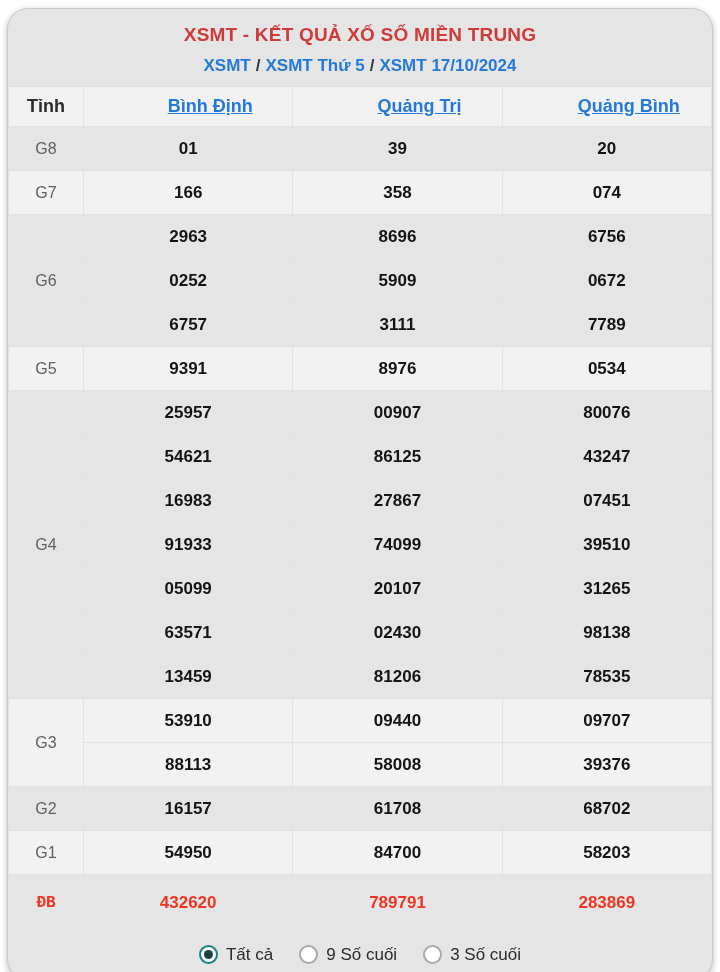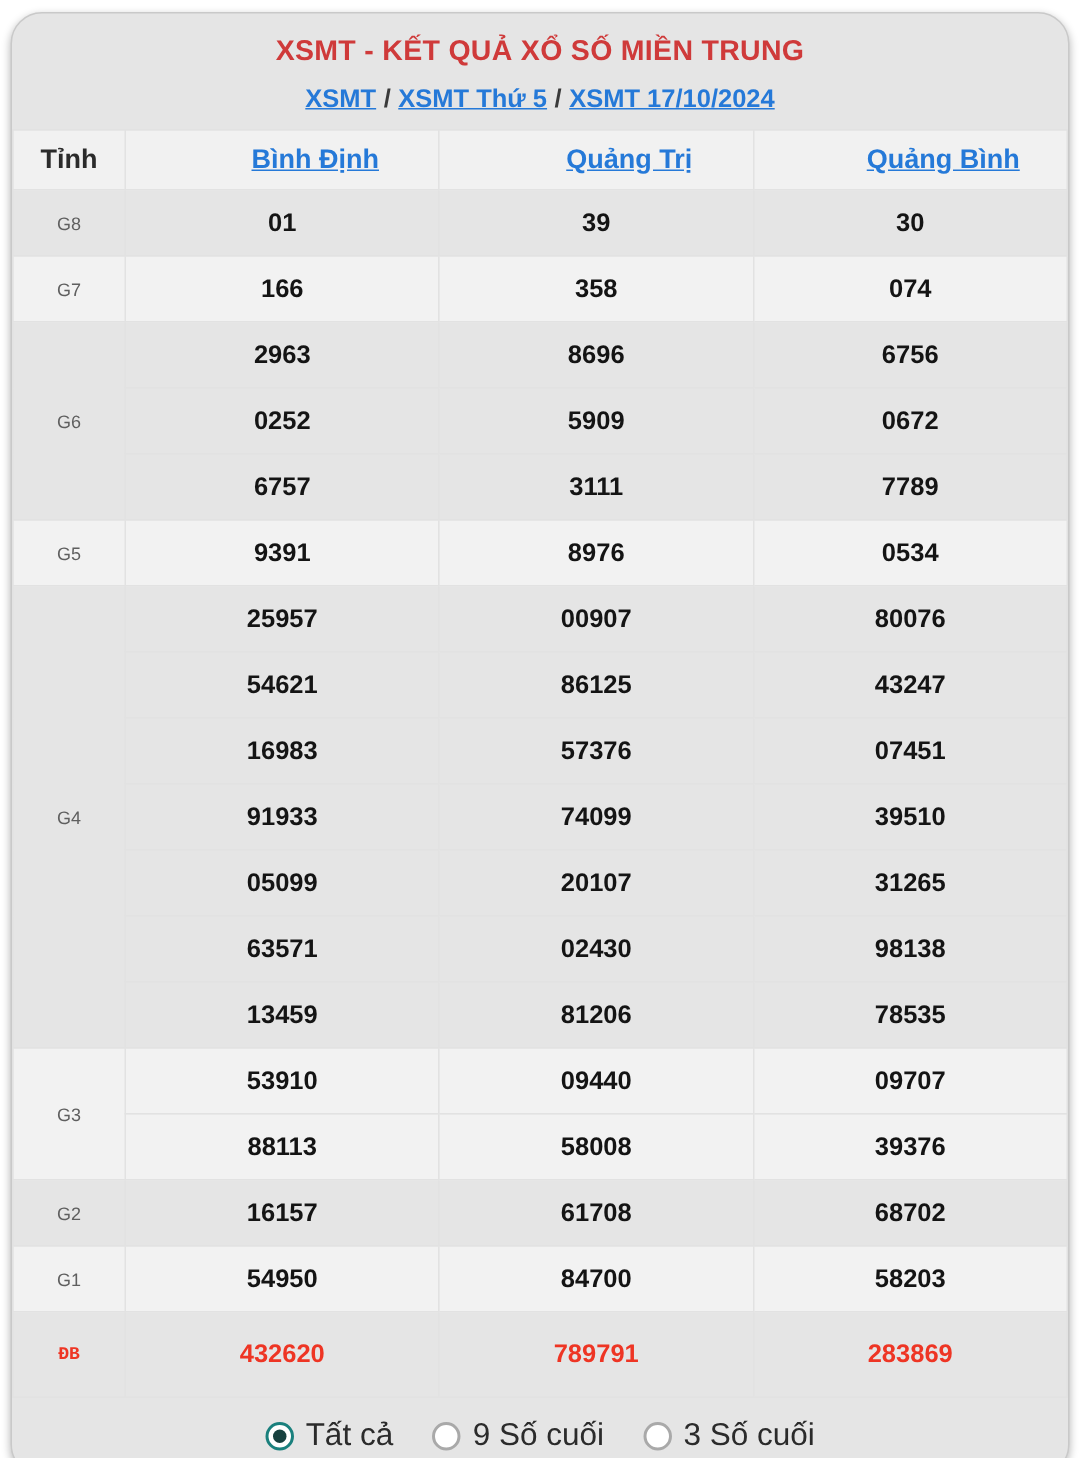--- a/index.html
+++ b/index.html
@@ -39,21 +39,20 @@
     color:var(--title-red);
     letter-spacing:.2px;
   }
   .breadcrumb{
     margin-top:10px;
     font-size:17px;
     font-weight:700;
   }
   .breadcrumb a{
     color:var(--link-blue);
-    text-decoration:underline;
     cursor:pointer;
   }
   .breadcrumb .sep{
     color:#3a3a3a;
     padding:0 5px;
     font-weight:700;
   }
   table.results{
     width:100%;
     border-collapse:collapse;
@@ -75,43 +74,42 @@
   th a.province{
     color:var(--link-blue);
     font-weight:700;
     text-decoration:underline;
     cursor:pointer;
     margin-left:44px;
   }
   td.prize-label{
     color:var(--label-gray);
     font-weight:400;
-    font-size:12px;
+    font-size:16px;
   }
   td.value-cell{
     height:44px;
     font-size:17px;
     font-weight:700;
     color:#141414;
   }
   tr.shaded td{background:var(--shaded);}
   tr.special td.prize-label{color:var(--special-red);font-weight:700;font-family:Liberation Mono, monospace;}
   tr.special td.value-cell{color:var(--special-red);height:57px;}
   .filter-bar{
     display:flex;
     justify-content:center;
     align-items:center;
     gap:26px;
     padding:13px 0 14px 0;
   }
   .radio-option{
     display:flex;
-    align-items:center;
     gap:8px;
-    font-size:21px;
+    font-size:17px;
     color:#2b2b2b;
     cursor:pointer;
   }
   .radio-circle{
     width:19px;height:19px;
     border-radius:50%;
     border:2px solid #a9a9a9;
     background:#fff;
     display:inline-flex;
     align-items:center;
@@ -153,21 +151,21 @@
         <th><a class="province">Bình Định</a></th>
         <th><a class="province">Quảng Trị</a></th>
         <th><a class="province">Quảng Bình</a></th>
       </tr>
     </thead>
     <tbody id="results-body">
         <tr>
           <td class="prize-label" rowspan="1">G8</td>
           <td class="value-cell">01</td>
           <td class="value-cell">39</td>
-          <td class="value-cell">30</td>
+          <td class="value-cell">20</td>
         </tr>
         <tr class="shaded">
           <td class="prize-label" rowspan="1">G7</td>
           <td class="value-cell">166</td>
           <td class="value-cell">358</td>
           <td class="value-cell">074</td>
         </tr>
         <tr>
           <td class="prize-label" rowspan="3">G6</td>
           <td class="value-cell">2963</td>
@@ -196,21 +194,21 @@
           <td class="value-cell">00907</td>
           <td class="value-cell">80076</td>
         </tr>
         <tr>
           <td class="value-cell">54621</td>
           <td class="value-cell">86125</td>
           <td class="value-cell">43247</td>
         </tr>
         <tr>
           <td class="value-cell">16983</td>
-          <td class="value-cell">57376</td>
+          <td class="value-cell">27867</td>
           <td class="value-cell">07451</td>
         </tr>
         <tr>
           <td class="value-cell">91933</td>
           <td class="value-cell">74099</td>
           <td class="value-cell">39510</td>
         </tr>
         <tr>
           <td class="value-cell">05099</td>
           <td class="value-cell">20107</td>

